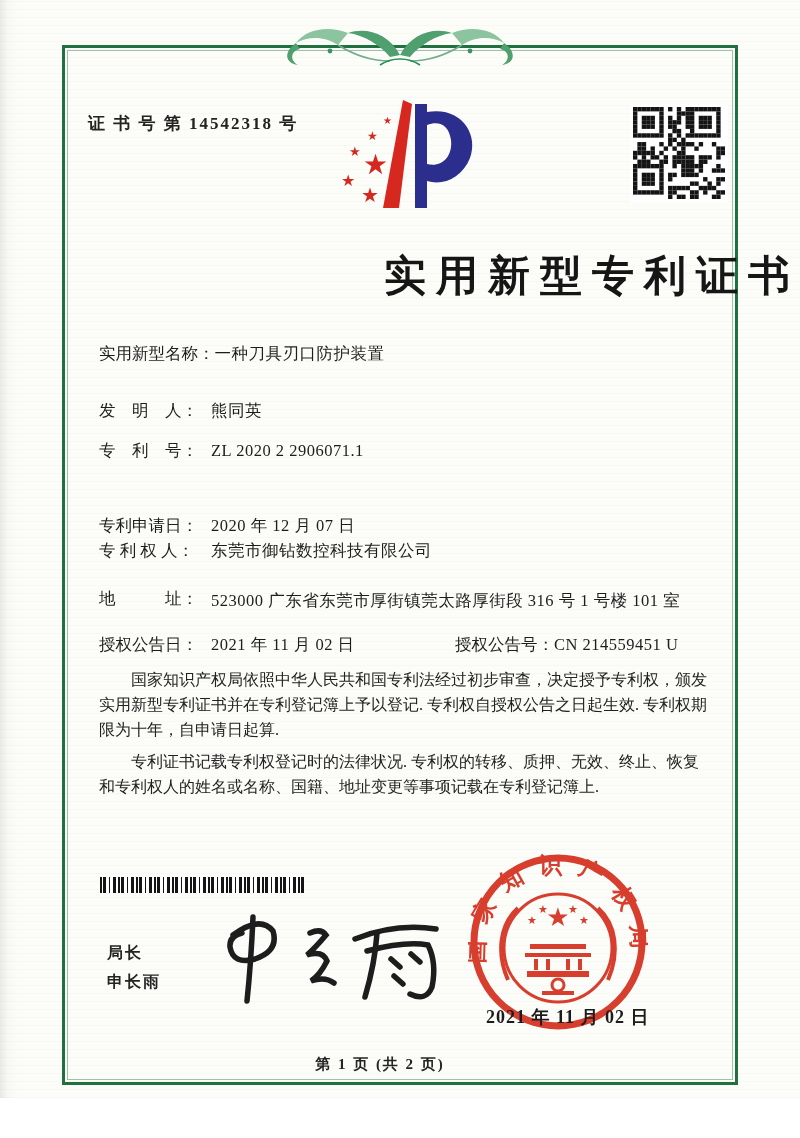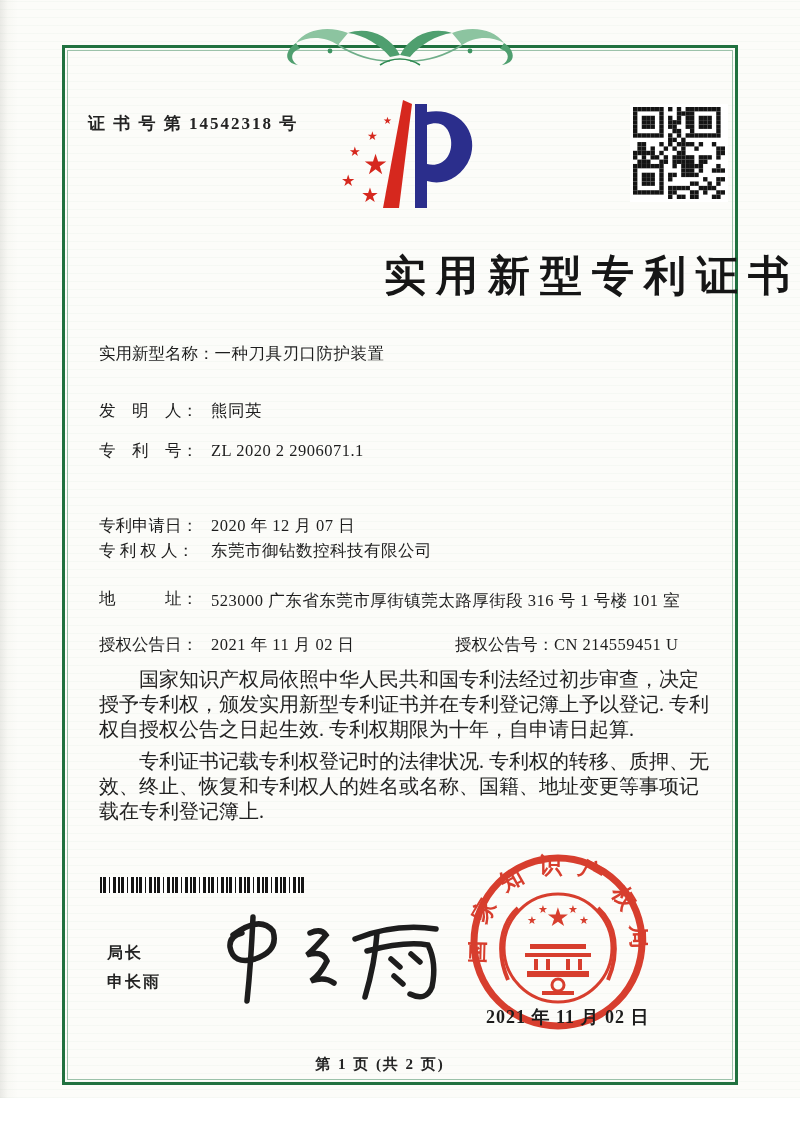--- a/index.html
+++ b/index.html
@@ -32,21 +32,21 @@
   .row { position:absolute; left:99px; font-size:16.5px; font-weight:400; color:#1d1d1d; white-space:nowrap; }
   .row .lbl { display:inline-block; min-width:112px; }
   .row .val { letter-spacing:0.5px; }
   .row .val.wide {
     display:inline-block; vertical-align:top; white-space:normal;
     width:528px; line-height:25px;
   }
   .pair2 { position:absolute; left:356px; top:0; }
   .paras {
     position:absolute; left:99px; top:667px; width:614px;
-    font-size:20px; line-height:25px; color:#222; font-weight:500;
+    font-size:16px; line-height:25px; color:#222; font-weight:500;
   }
   .paras p { text-indent:2em; margin:0; }
   .paras p + p { margin-top:7px; }
   .barcode {
     position:absolute; left:100px; top:877px; width:204px; height:16px;
     background:repeating-linear-gradient(90deg,
       #151515 0 2px,#fff 2px 3px,#151515 3px 6px,#fff 6px 9px,
       #151515 9px 10px,#fff 10px 13px,#151515 13px 16px,#fff 16px 18px);
   }
   .signer { position:absolute; left:107px; font-size:16px; font-weight:600; color:#242424; letter-spacing:2px; }

